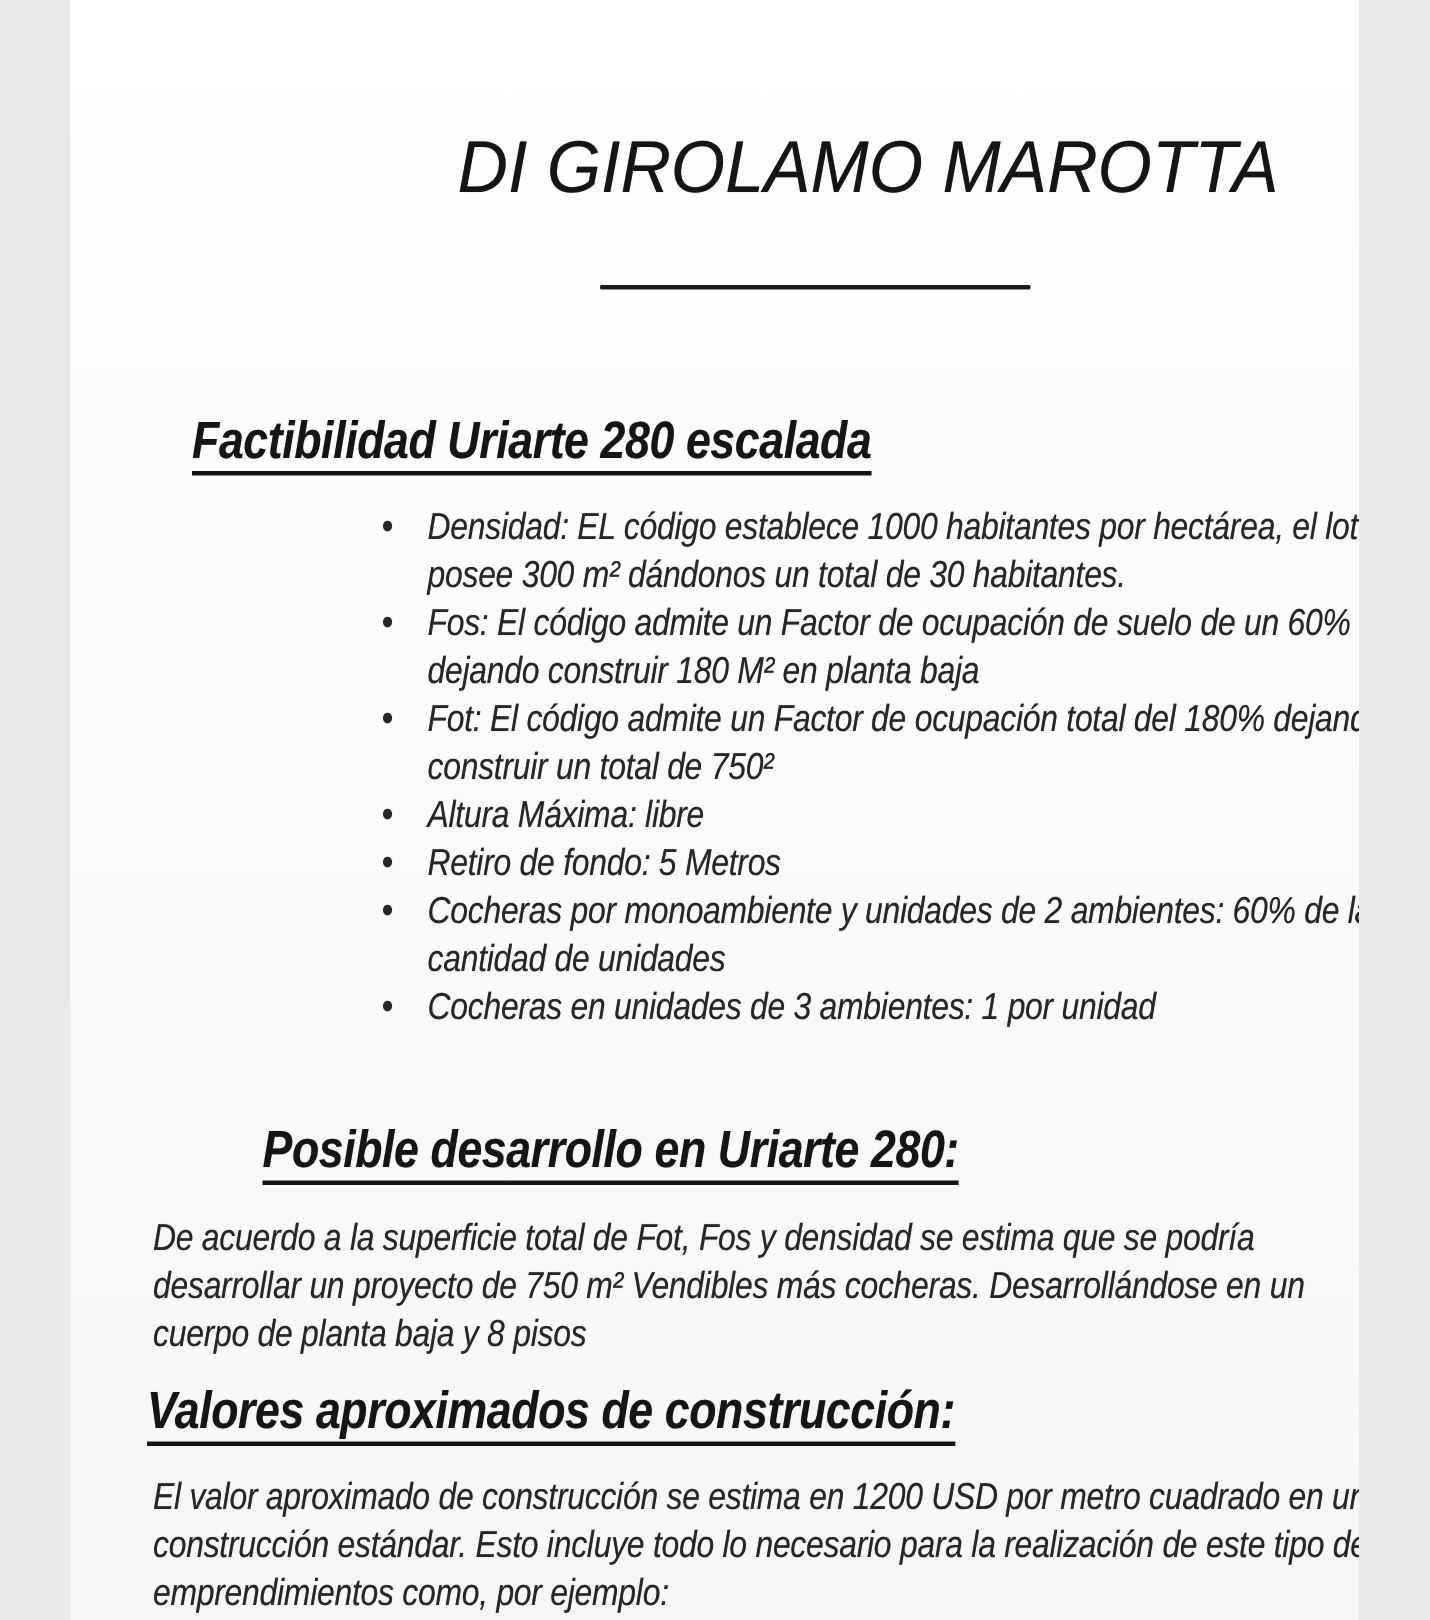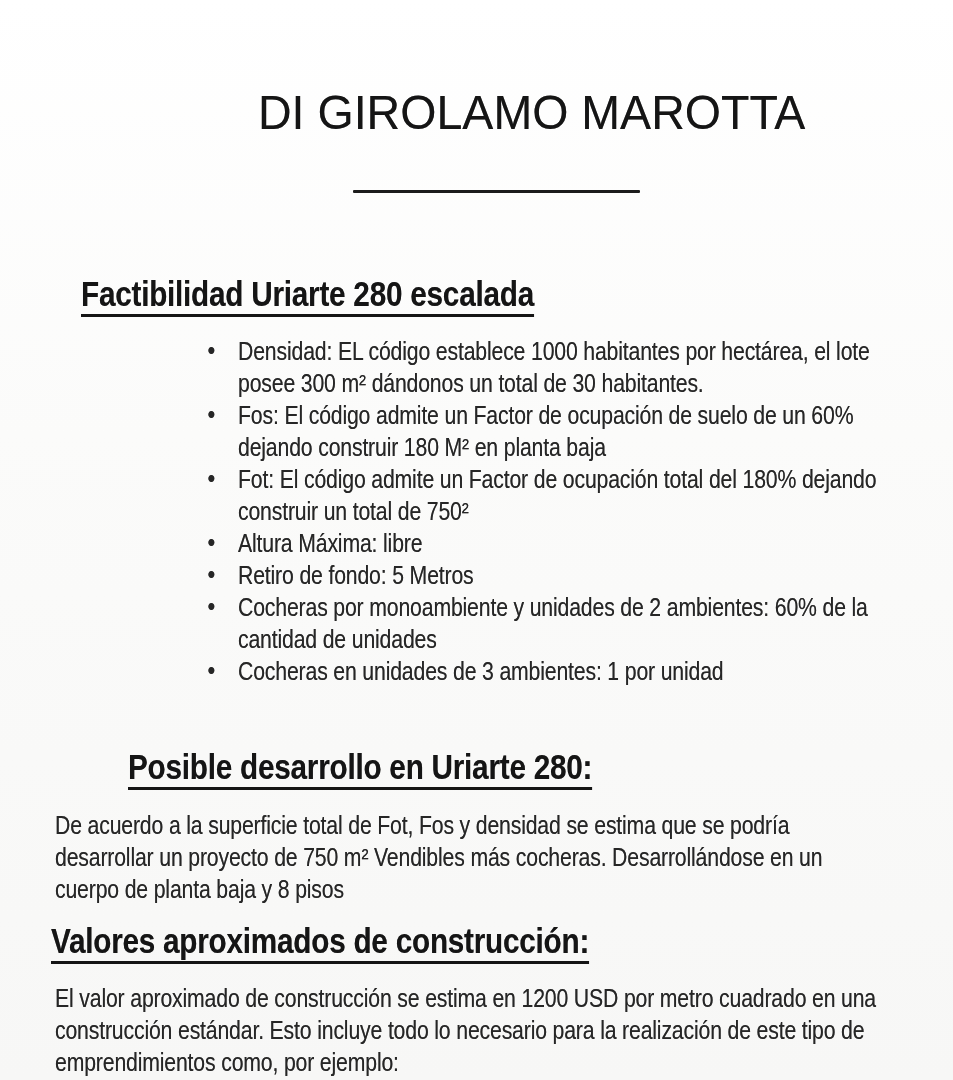--- a/index.html
+++ b/index.html
@@ -8,27 +8,28 @@
     --heading:#151515;
     --divider:#1c1c1c;
   }
   html,body{margin:0;padding:0;}
   body{
     background:#e9e9e9;
     font-family:"Liberation Sans", sans-serif;
   }
   .page{
     position:relative;
-    width:953px;
+    width:859px;
     height:1080px;
     margin:0 auto;
     overflow:hidden;
     background:
       linear-gradient(180deg, #ffffff 0%, var(--background) 40%, #f7f7f6 100%);
     color:var(--text);
+    font-style:italic;
   }
   
   .page *{
     text-shadow:0 0 0.6px rgba(40,40,40,0.55);
   }
   .doc-title{
     position:absolute;
     left:258px;
     top:84px;
     margin:0;

